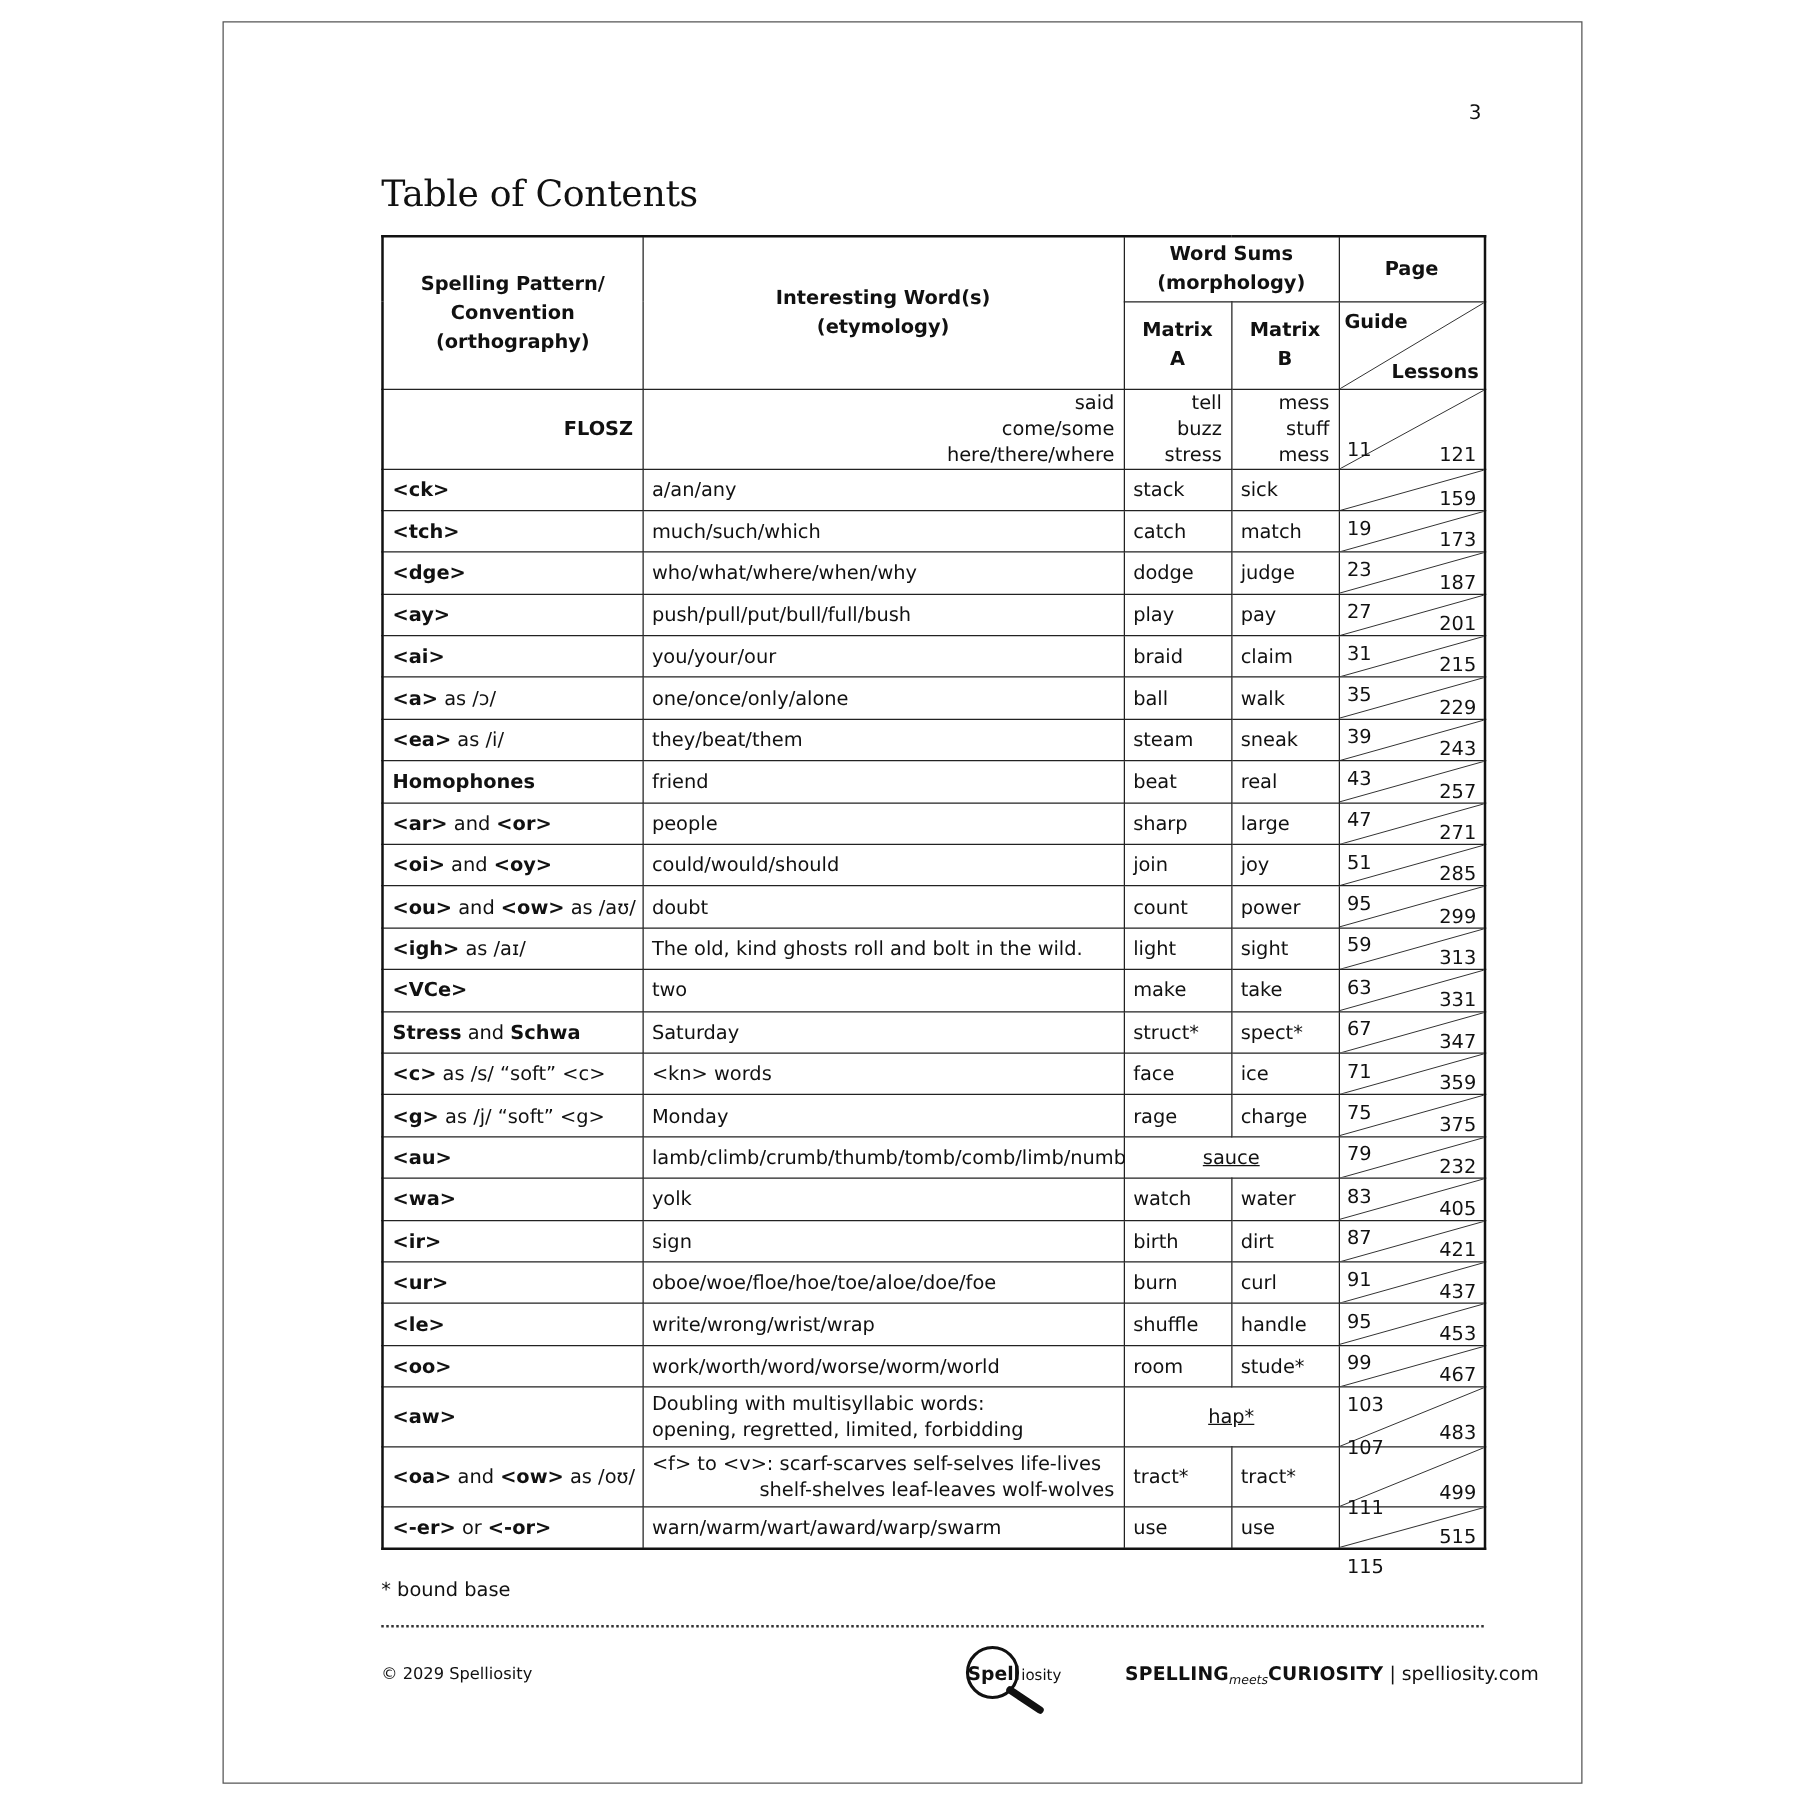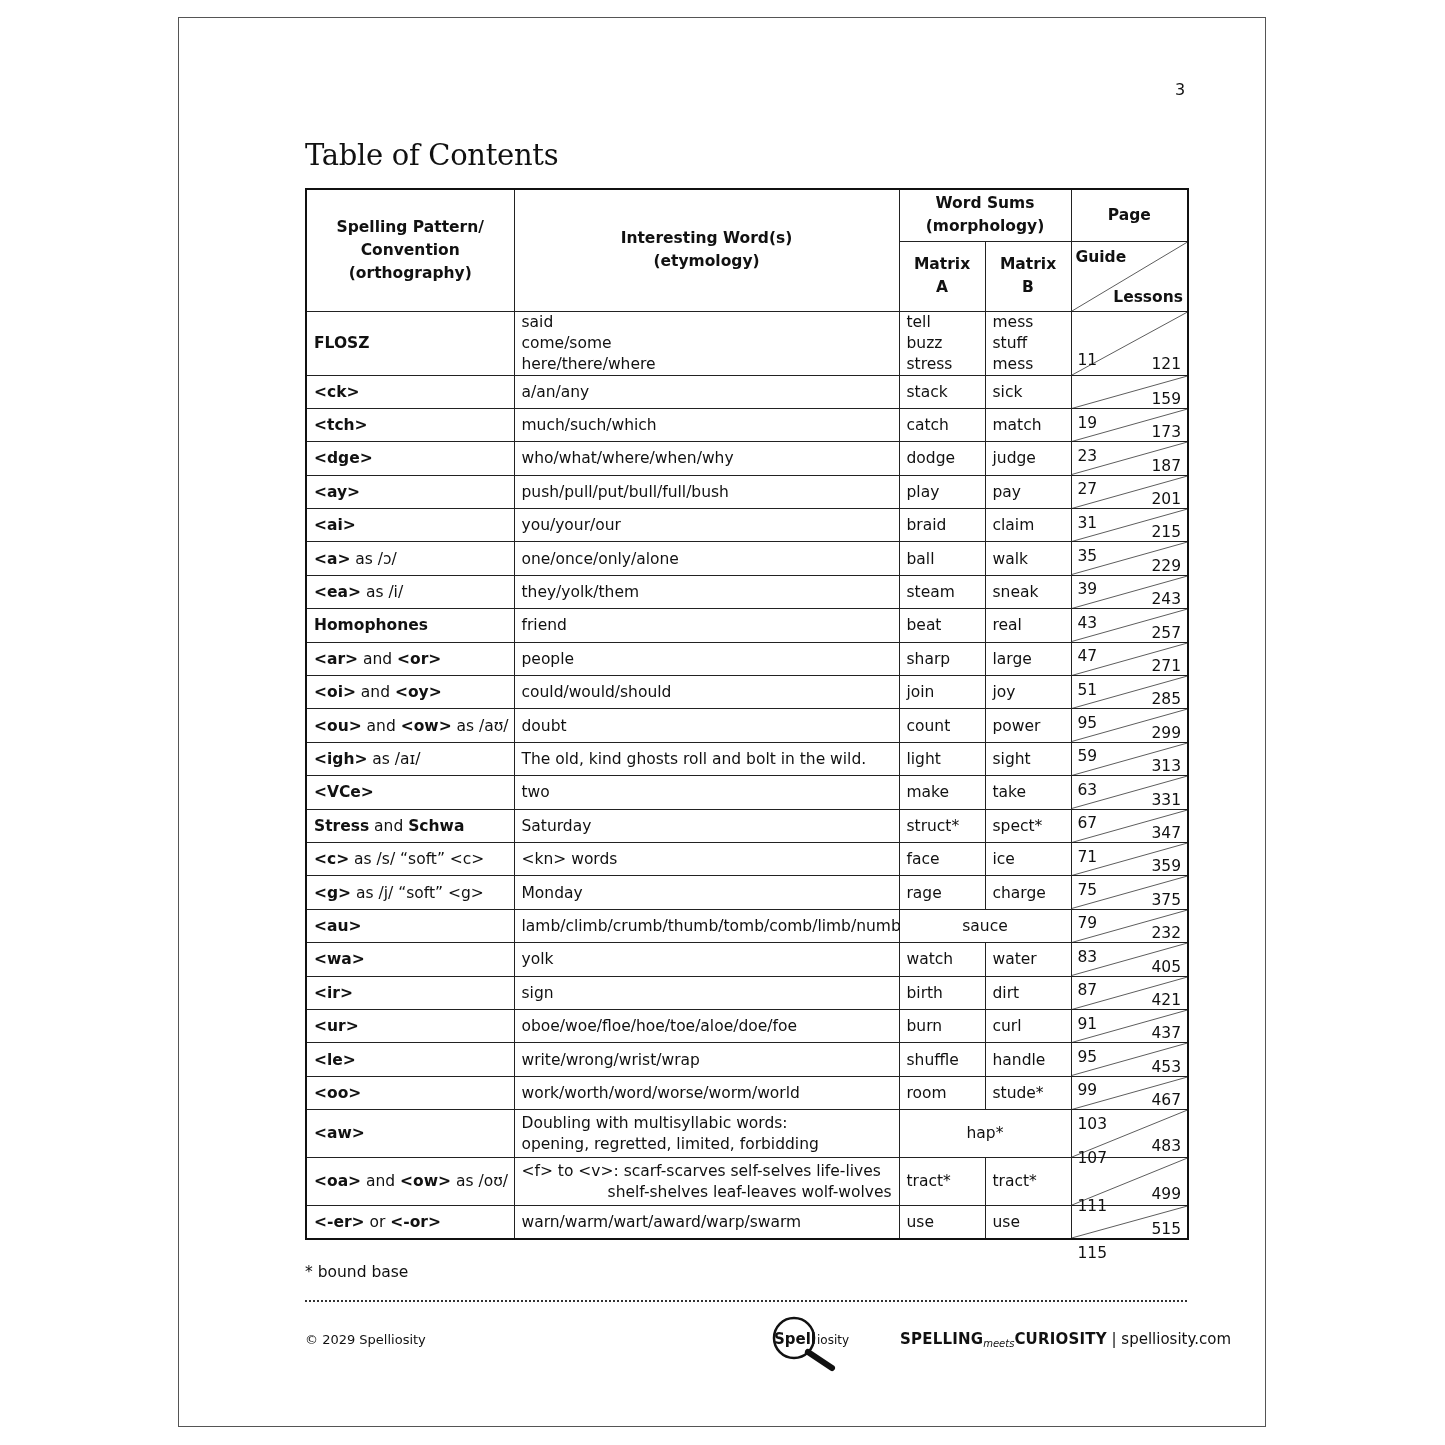--- a/index.html
+++ b/index.html
@@ -7,31 +7,31 @@
   .page { position:absolute; left:178px; top:17px; width:1088px; height:1410px; border:1px solid #555; background:#fff; box-sizing:border-box; }
   .pagenum { position:absolute; left:1175px; top:80px; font-size:16px; }
   .title { position:absolute; left:305px; top:138px; font-family:"DejaVu Serif", serif; font-size:29px; font-weight:normal; letter-spacing:-0.3px; }
   table.toc { position:absolute; left:305px; top:188px; width:882px; border-collapse:collapse; border:2px solid #111; table-layout:fixed; }
   table.toc td, table.toc th { border:1px solid #222; padding:0 7px; font-size:15.5px; vertical-align:middle; box-sizing:border-box; }
   th { font-weight:bold; text-align:center; font-size:16px; line-height:23px; }
   .hdr1 { height:52px; }
   .hdr2 { height:70px; }
   td.pat { white-space:nowrap; }
   tr.r td { height:33.4px; }
-  tr.r3 td { height:64px; line-height:21px; }
+  tr.r3 td { height:64px; line-height:21px;text-align:right; }
   tr.r2 td { height:48px; line-height:21px; }
   td.pg { position:relative; padding:0; }
   td.pg svg { position:absolute; left:0; top:0; width:100%; height:100%; }
   td.pg .g { position:absolute; left:6px; top:2px; font-size:15.5px;margin-top:36px; }
   td.pg .l { position:absolute; right:6px; bottom:0px; font-size:15.5px; }
   th.pghead { position:relative; padding:0; }
   th.pghead .g { position:absolute; left:4px; top:4px; }
   th.pghead .l { position:absolute; right:4px; bottom:2px; }
   th.pghead svg { position:absolute; left:0; top:0; width:100%; height:100%; }
-  .centered { text-align:center; }
+  .centered { text-align:center;text-decoration:underline; }
   .note { position:absolute; left:305px; top:1263px; font-size:15.5px; }
   .dots { position:absolute; left:305px; top:1300px; width:882px; border-top:2px dotted #333; }
   .copy { position:absolute; left:305px; top:1332px; font-size:13px; }
   .logo { position:absolute; left:770px; top:1316px; width:86px; height:56px; }
   .tagline { position:absolute; left:900px; top:1330px; font-size:15px; white-space:nowrap; }
   .tagline .caps { font-weight:bold; letter-spacing:0.2px; }
   .tagline .meets { font-size:10px; font-style:italic; vertical-align:-3px; }
   .tagline .site { font-family:"DejaVu Sans", sans-serif; }
 </style>
 </head>
@@ -220,21 +220,21 @@
           <svg viewBox="0 0 100 100" preserveAspectRatio="none">
             <line x1="0" y1="100" x2="100" y2="0" stroke="#333" stroke-width="0.8" vector-effect="non-scaling-stroke"></line>
           </svg>
           <span class="g">39</span>
           <span class="l">229</span>
         </td>
       </tr>
       <tr class="r">
         <td class="pat"><span style="font-weight: bold;">&lt;ea&gt;</span><span> as /i/</span></td>
         <td>
-          <div>they/yolk/them</div>
+          <div>they/beat/them</div>
         </td>
         <td>
           <div>steam</div>
         </td>
         <td>
           <div>sneak</div>
         </td>
         <td class="pg">
           <svg viewBox="0 0 100 100" preserveAspectRatio="none">
             <line x1="0" y1="100" x2="100" y2="0" stroke="#333" stroke-width="0.8" vector-effect="non-scaling-stroke"></line>

